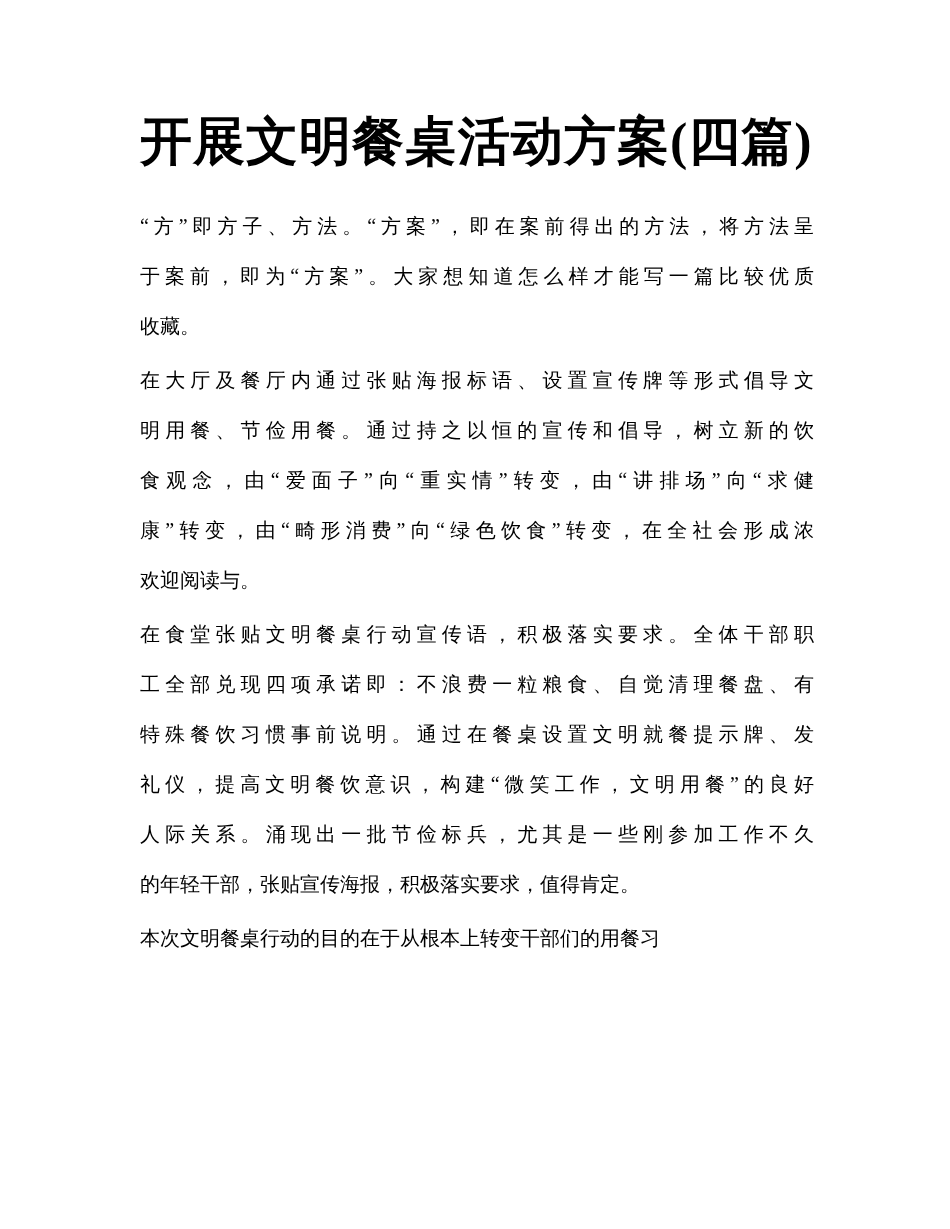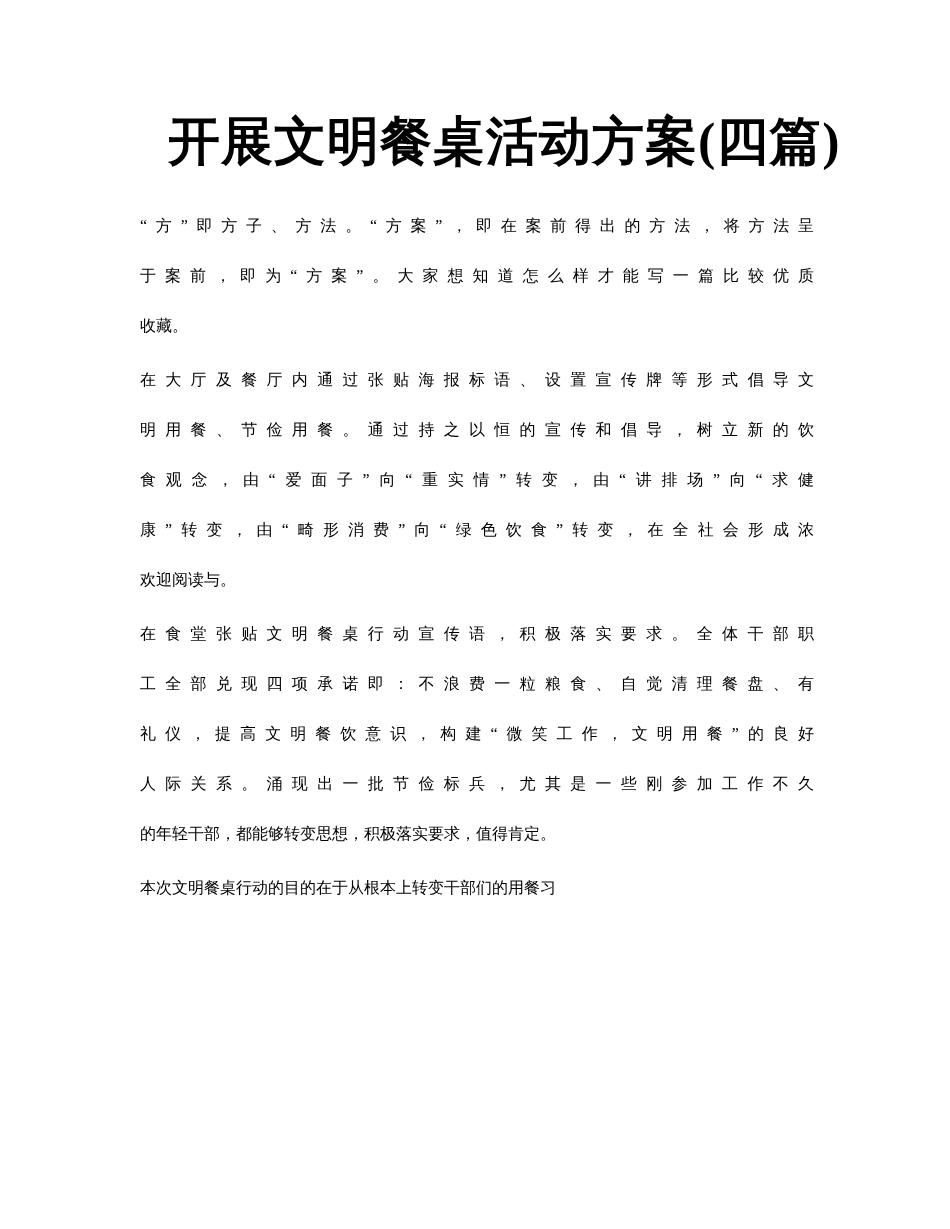--- a/index.html
+++ b/index.html
@@ -22,29 +22,28 @@
       padding-right: 136px;
     }
     .doc-title {
       font-size: 52px;
       font-weight: bold;
       line-height: 64px;
       letter-spacing: 1px;
       white-space: nowrap;
       margin-bottom: 27px;
       color: #000000;
-      margin-left: 28px;
     }
     .paragraph {
       margin-bottom: 4px;
     }
     .text-line {
       height: 50px;
       line-height: 50px;
-      font-size: 16px;
+      font-size: 20px;
       color: #000000;
       overflow: hidden;
       white-space: nowrap;
       text-align: left;
     }
     
     .text-line.fill {
       text-align: justify;
       text-align-last: justify;
       text-justify: inter-ideograph;
@@ -69,22 +68,23 @@
     <div class="text-line fill">在大厅及餐厅内通过张贴海报标语、设置宣传牌等形式倡导文</div>
     <div class="text-line fill">明用餐、节俭用餐。通过持之以恒的宣传和倡导，树立新的饮</div>
     <div class="text-line fill">食观念，由“爱面子”向“重实情”转变，由“讲排场”向“求健</div>
     <div class="text-line fill">康”转变，由“畸形消费”向“绿色饮食”转变，在全社会形成浓</div>
     <div class="text-line">欢迎阅读与。</div>
   </div>
 
   <div class="paragraph">
     <div class="text-line fill">在食堂张贴文明餐桌行动宣传语，积极落实要求。全体干部职</div>
     <div class="text-line fill">工全部兑现四项承诺即：不浪费一粒粮食、自觉清理餐盘、有</div>
+    <div class="text-line fill">特殊餐饮习惯事前说明。通过在餐桌设置文明就餐提示牌、发</div>
     <div class="text-line fill">礼仪，提高文明餐饮意识，构建“微笑工作，文明用餐”的良好</div>
     <div class="text-line fill">人际关系。涌现出一批节俭标兵，尤其是一些刚参加工作不久</div>
-    <div class="text-line">的年轻干部，都能够转变思想，积极落实要求，值得肯定。</div>
+    <div class="text-line">的年轻干部，张贴宣传海报，积极落实要求，值得肯定。</div>
   </div>
 
   <div class="paragraph">
     <div class="text-line">本次文明餐桌行动的目的在于从根本上转变干部们的用餐习</div>
   </div>
 
 </div>
 
 </body></html>

